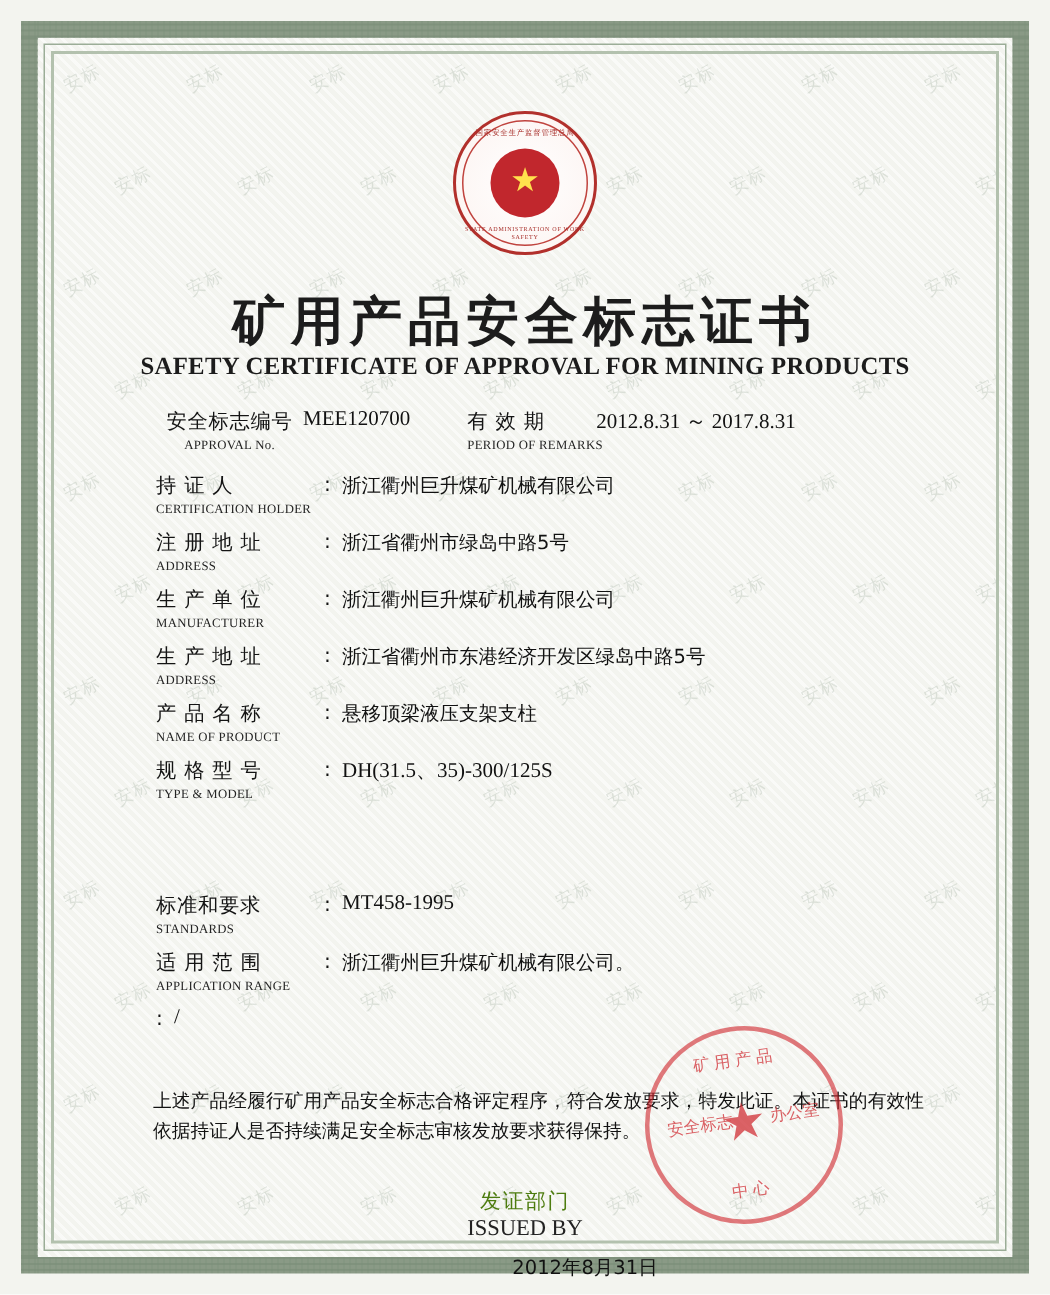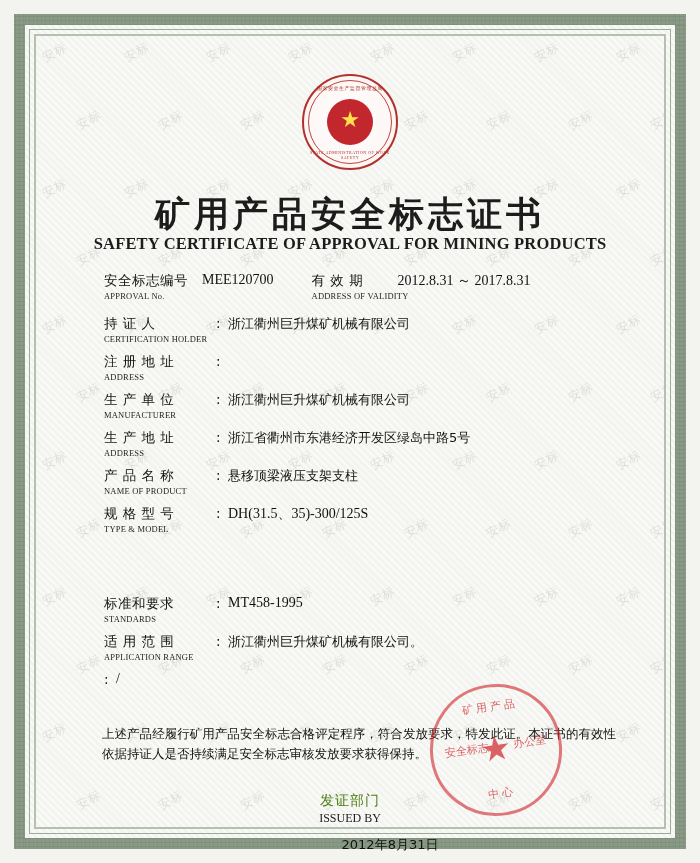--- a/index.html
+++ b/index.html
@@ -196,21 +196,21 @@
     color: #111;
     white-space: nowrap;
   }
   .value-serif {
     font-family: "Liberation Serif", serif;
     font-size: 14px;
     color: #111;
     white-space: nowrap;
   }
 
-  .approval-no { display: flex; align-items: flex-start; }
+  .approval-no { display: flex; align-items: flex-start; text-align: center; }
   .approval-no .label-block { width: 98px; }
   .approval-no .value-serif { margin-top: 0px; }
 
   .validity { display: flex; align-items: flex-start; margin-left: 38px; }
   .validity .label-block { width: 86px; }
 
   .frow {
     display: flex;
     align-items: flex-start;
     margin-bottom: 9px;
@@ -246,21 +246,21 @@
     text-align: center;
   }
   .issued .issued-cn {
     font-family: "DejaVu Sans", sans-serif;
     font-size: 14px;
     letter-spacing: 1px;
     color: #4d7c0f;
   }
   .issued .issued-en {
     font-family: "Liberation Serif", serif;
-    font-size: 12px;
+    font-size: 15px;
     color: #222;
     margin-top: 1px;
   }
 
   .issue-date {
     position: absolute;
     top: 800px;
     left: 0; right: 0;
     text-align: center;
     font-family: "DejaVu Sans", sans-serif;
@@ -454,41 +454,42 @@
           <div class="label-block">
             <div class="label-cn">安全标志编号</div>
             <div class="label-en">APPROVAL No.</div>
           </div>
           <div class="value-serif">MEE120700</div>
         </div>
 
         <div class="validity">
           <div class="label-block">
             <div class="label-cn">有 效 期</div>
-            <div class="label-en">ADDRESS OF VALIDITY</div>
+            <div class="label-en">PERIOD OF REMARKS</div>
           </div>
           <div class="value-serif">2012.8.31 ～ 2017.8.31</div>
         </div>
       </div>
 
       <div class="frow">
         <div class="label-block">
           <div class="label-cn">持 证 人</div>
           <div class="label-en">CERTIFICATION HOLDER</div>
         </div>
         <div class="colon">:</div>
         <div class="value fval">浙江衢州巨升煤矿机械有限公司</div>
       </div>
 
       <div class="frow">
         <div class="label-block">
           <div class="label-cn">注 册 地 址</div>
           <div class="label-en">ADDRESS</div>
         </div>
         <div class="colon">:</div>
+        <div class="value fval">浙江省衢州市绿岛中路5号</div>
       </div>
 
       <div class="frow">
         <div class="label-block">
           <div class="label-cn">生 产 单 位</div>
           <div class="label-en">MANUFACTURER</div>
         </div>
         <div class="colon">:</div>
         <div class="value fval">浙江衢州巨升煤矿机械有限公司</div>
       </div>

